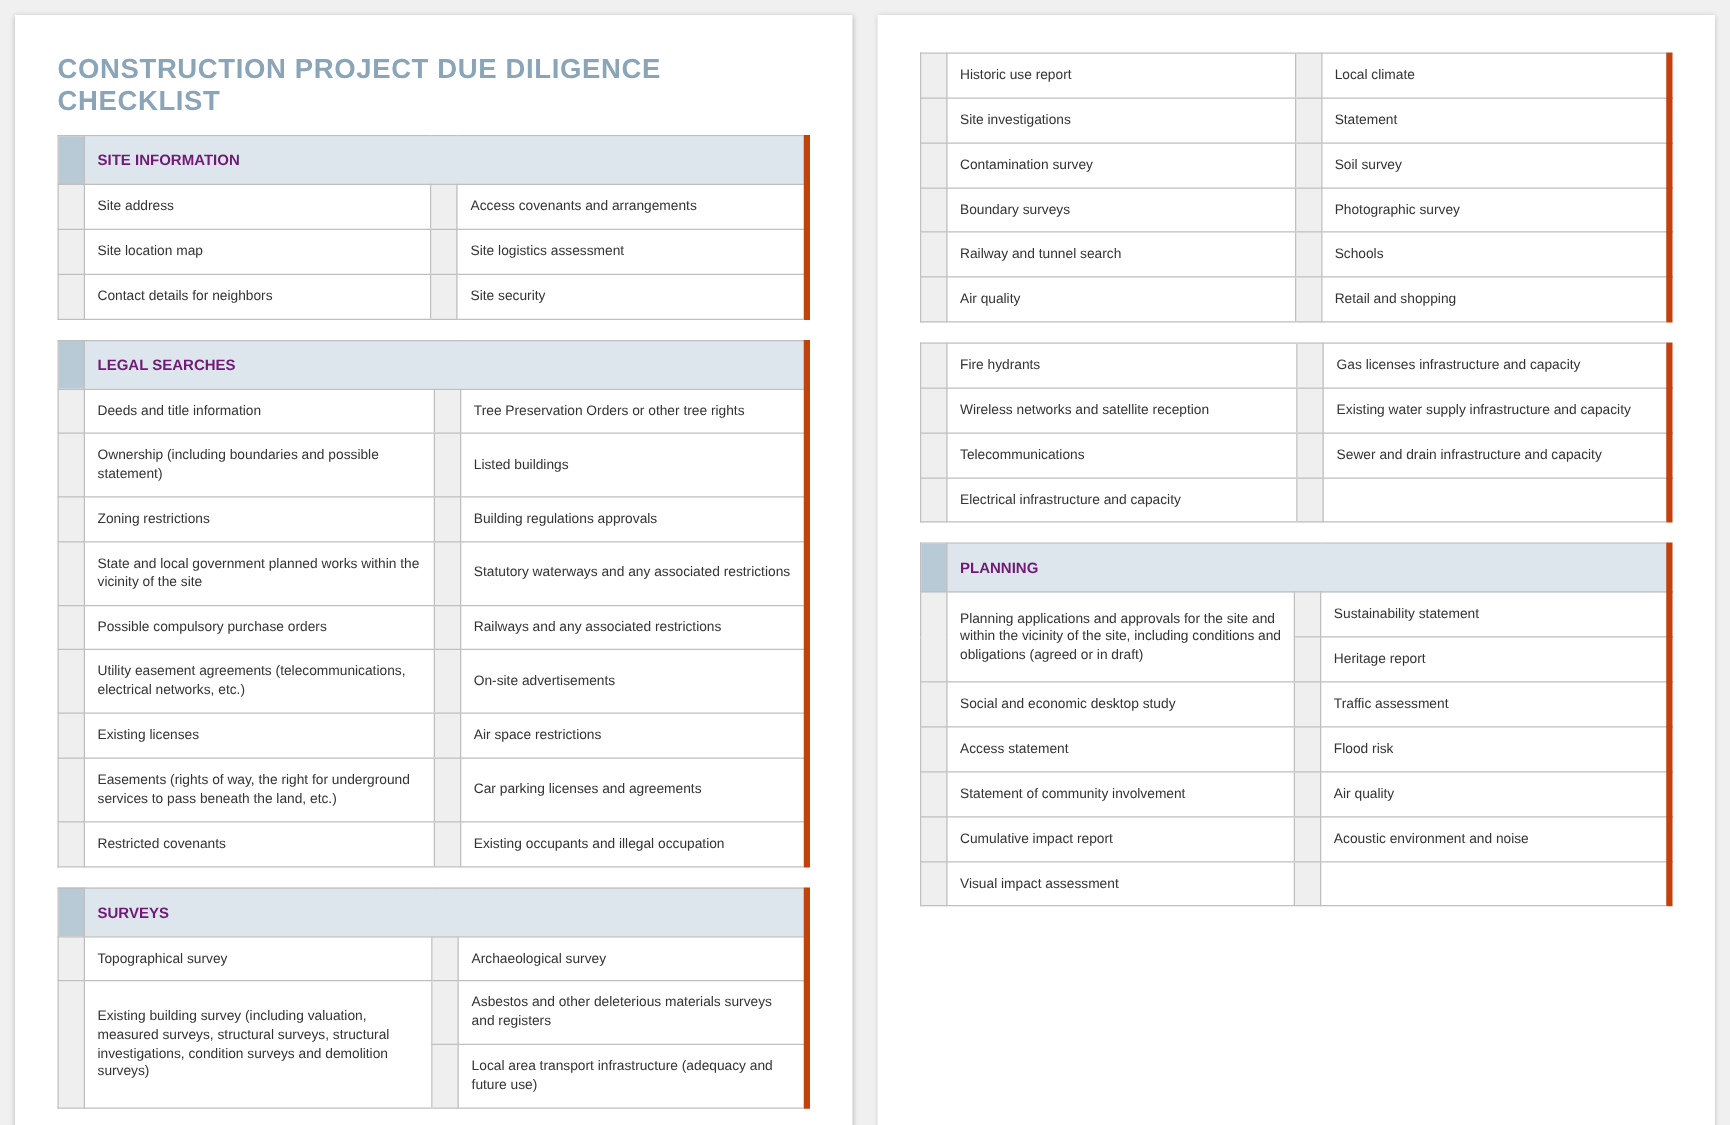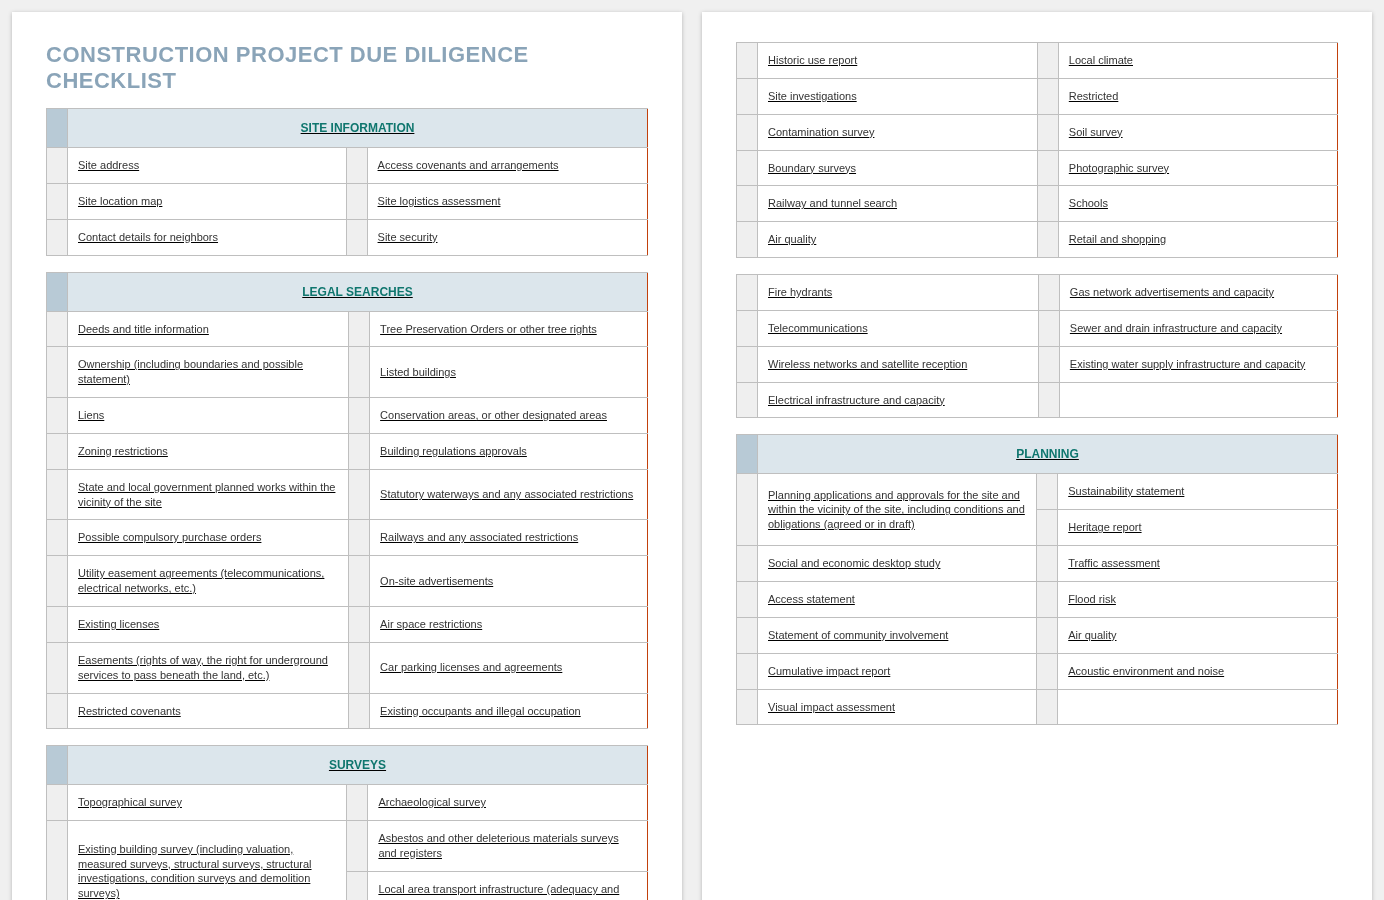--- a/index.html
+++ b/index.html
@@ -21,29 +21,28 @@
   font-size: 22px;
   font-weight: 700;
   color: #8aa4b8;
   letter-spacing: 0.5px;
   margin-bottom: 14px;
 }
 .section { margin-bottom: 16px; }
 table {
   width: 100%;
   border-collapse: collapse;
-  border-right: 1px solid #c2410c;
-  text-decoration: underline;
+  border-right: 5px solid #c2410c;
 }
 th {
   background: #dce6ec;
-  text-align: center;
+  text-align: left;
   font-size: 12px;
   font-weight: 700;
-  color: #0f766e;
+  color: #701a75;
   padding: 12px 10px;
   border-top: 1px solid #bfbfbf;
   border-bottom: 1px solid #bfbfbf;
 }
 td {
   border-top: 1px solid #bfbfbf;
   border-bottom: 1px solid #bfbfbf;
   font-size: 11px;
   color: #333;
   vertical-align: middle;
@@ -115,26 +114,20 @@
             <td class="label-cell">Tree Preservation Orders or other tree rights</td>
           </tr>
       <tr>
             <td class="checkbox-cell"></td>
             <td class="label-cell">Ownership (including boundaries and possible statement)</td>
             <td class="checkbox-cell"></td>
             <td class="label-cell">Listed buildings</td>
           </tr>
       <tr>
             <td class="checkbox-cell"></td>
-            <td class="label-cell">Liens</td>
-            <td class="checkbox-cell"></td>
-            <td class="label-cell">Conservation areas, or other designated areas</td>
-          </tr>
-      <tr>
-            <td class="checkbox-cell"></td>
             <td class="label-cell">Zoning restrictions</td>
             <td class="checkbox-cell"></td>
             <td class="label-cell">Building regulations approvals</td>
           </tr>
       <tr>
             <td class="checkbox-cell"></td>
             <td class="label-cell">State and local government planned works within the vicinity of the site</td>
             <td class="checkbox-cell"></td>
             <td class="label-cell">Statutory waterways and any associated restrictions</td>
           </tr>
@@ -209,21 +202,21 @@
           <tr>
             <td class="checkbox-cell"></td>
             <td class="label-cell">Historic use report</td>
             <td class="checkbox-cell"></td>
             <td class="label-cell">Local climate</td>
           </tr>
       <tr>
             <td class="checkbox-cell"></td>
             <td class="label-cell">Site investigations</td>
             <td class="checkbox-cell"></td>
-            <td class="label-cell">Restricted</td>
+            <td class="label-cell">Statement</td>
           </tr>
       <tr>
             <td class="checkbox-cell"></td>
             <td class="label-cell">Contamination survey</td>
             <td class="checkbox-cell"></td>
             <td class="label-cell">Soil survey</td>
           </tr>
       <tr>
             <td class="checkbox-cell"></td>
             <td class="label-cell">Boundary surveys</td>
@@ -246,33 +239,33 @@
       </table>
   </div>
 
   <div class="section">
     <table>
       <tbody>
       <tr>
             <td class="checkbox-cell"></td>
             <td class="label-cell">Fire hydrants</td>
             <td class="checkbox-cell"></td>
-            <td class="label-cell">Gas network advertisements and capacity</td>
+            <td class="label-cell">Gas licenses infrastructure and capacity</td>
+          </tr>
+      <tr>
+            <td class="checkbox-cell"></td>
+            <td class="label-cell">Wireless networks and satellite reception</td>
+            <td class="checkbox-cell"></td>
+            <td class="label-cell">Existing water supply infrastructure and capacity</td>
           </tr>
       <tr>
             <td class="checkbox-cell"></td>
             <td class="label-cell">Telecommunications</td>
             <td class="checkbox-cell"></td>
             <td class="label-cell">Sewer and drain infrastructure and capacity</td>
-          </tr>
-      <tr>
-            <td class="checkbox-cell"></td>
-            <td class="label-cell">Wireless networks and satellite reception</td>
-            <td class="checkbox-cell"></td>
-            <td class="label-cell">Existing water supply infrastructure and capacity</td>
           </tr>
       <tr>
             <td class="checkbox-cell"></td>
             <td class="label-cell">Electrical infrastructure and capacity</td>
             <td class="checkbox-cell"></td>
             <td class="label-cell"></td>
           </tr>
     </tbody>
       </table>
   </div>

